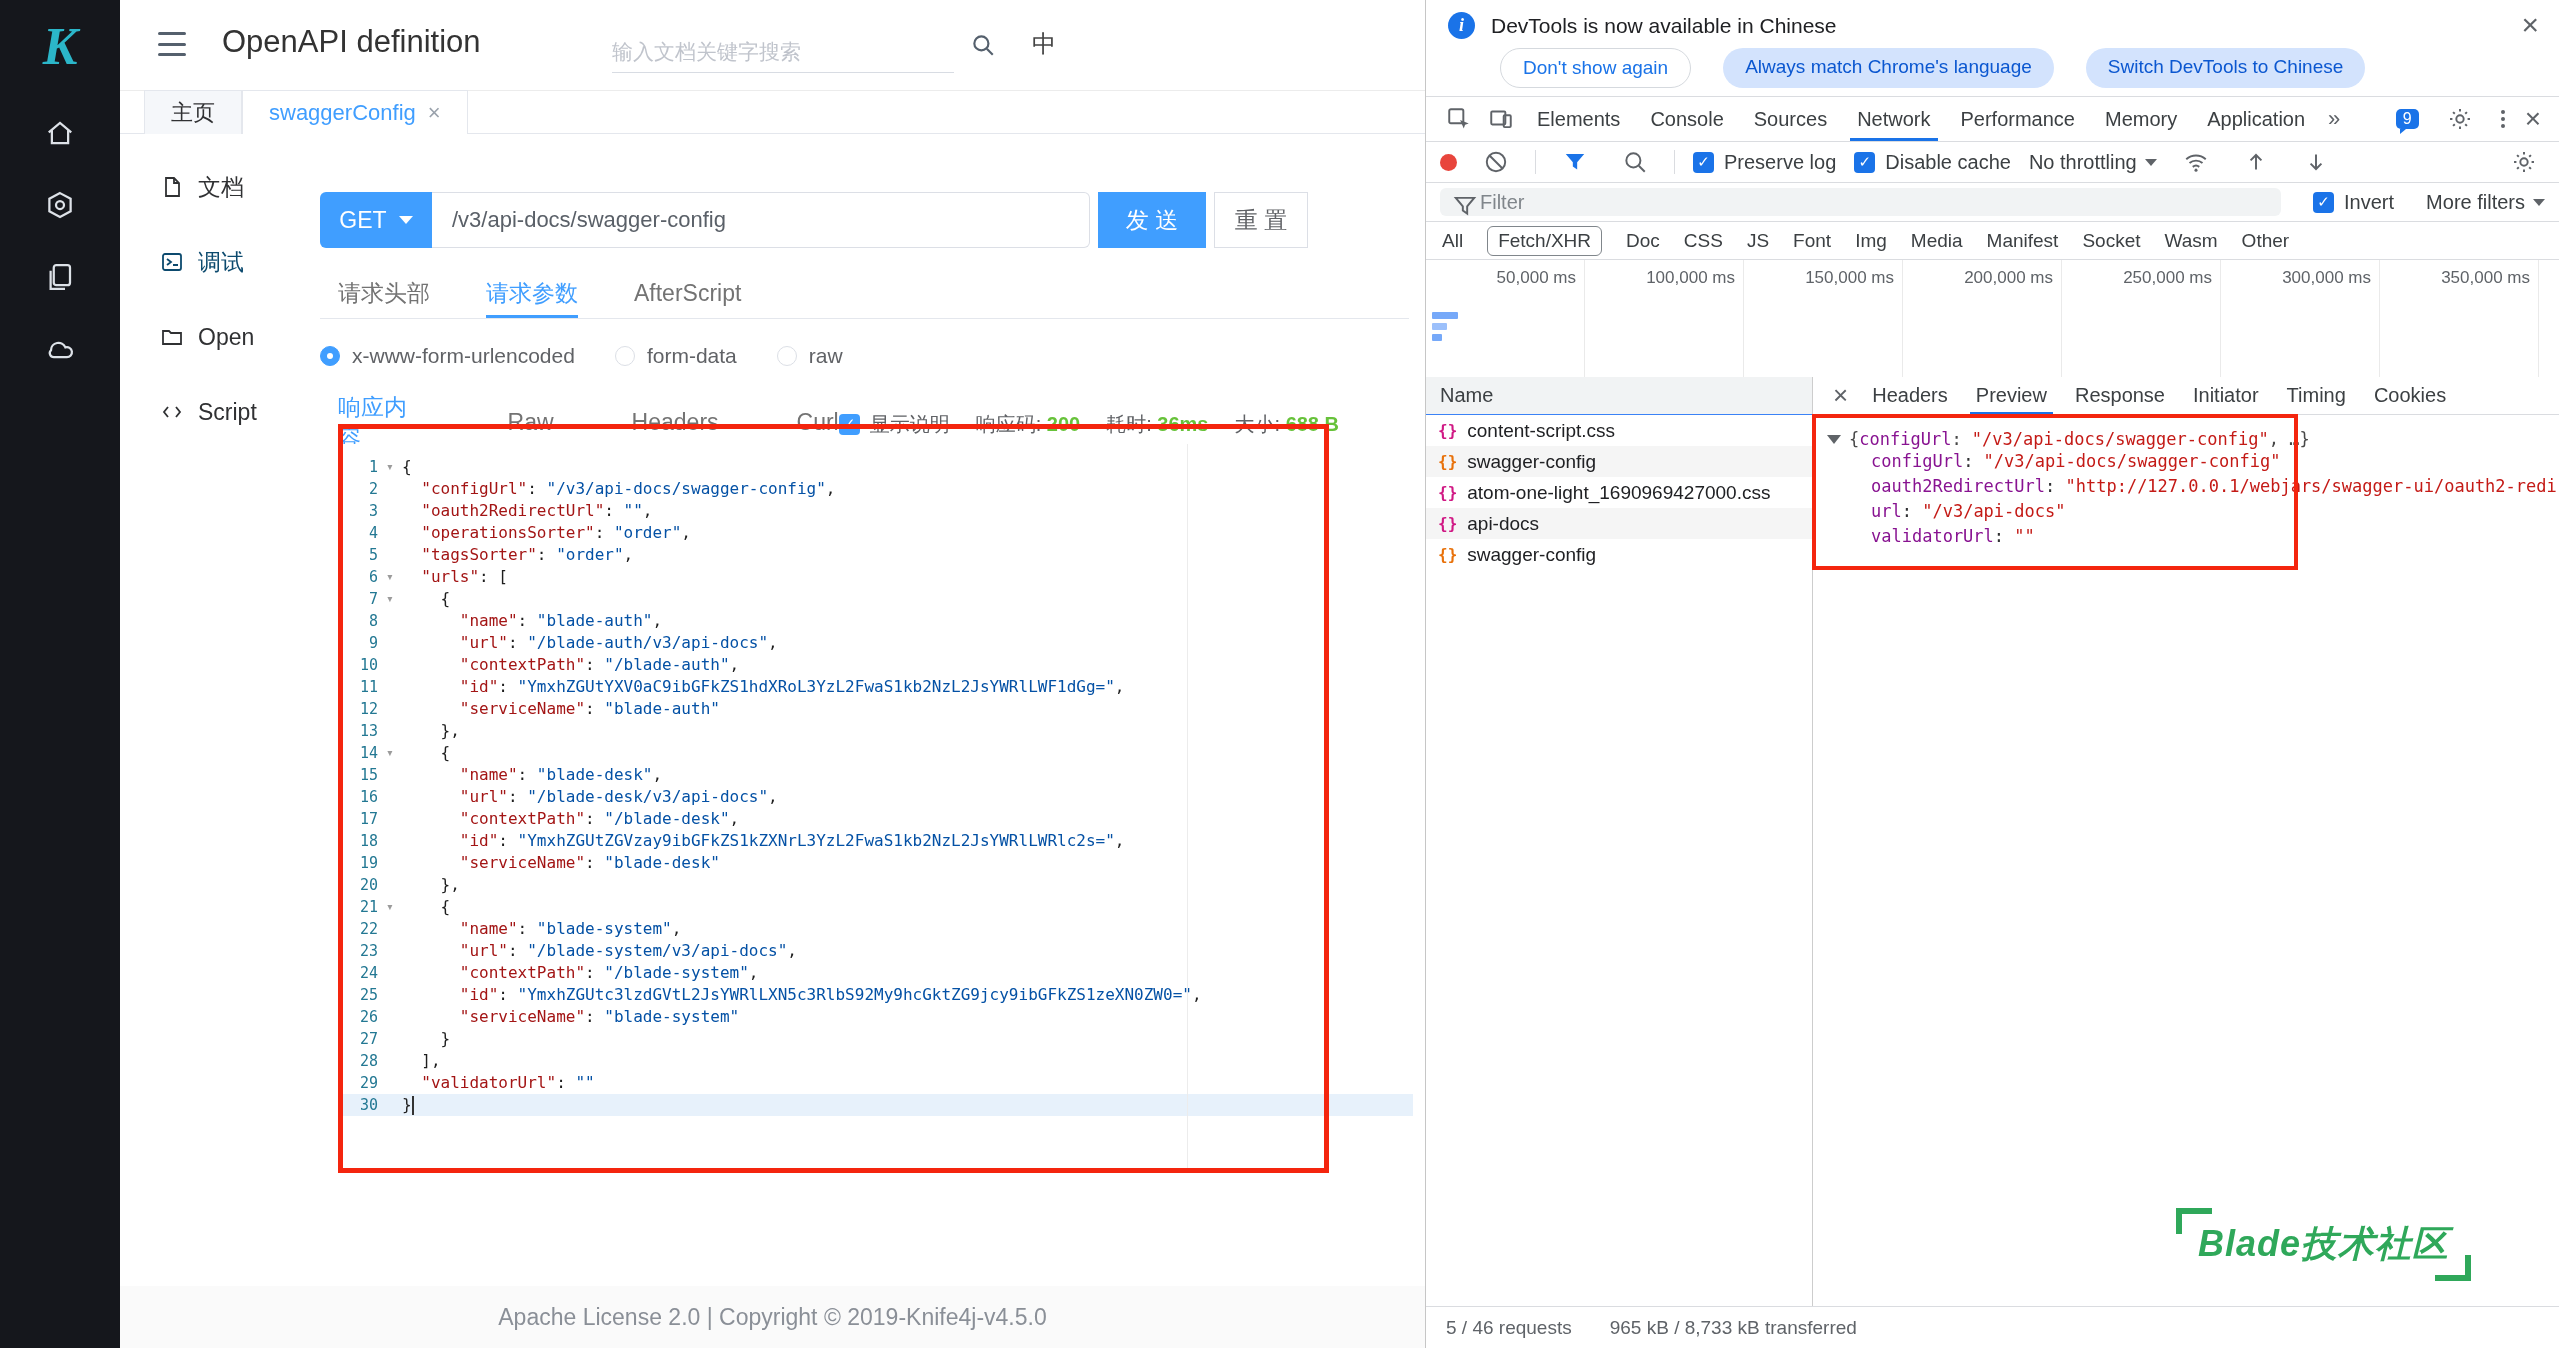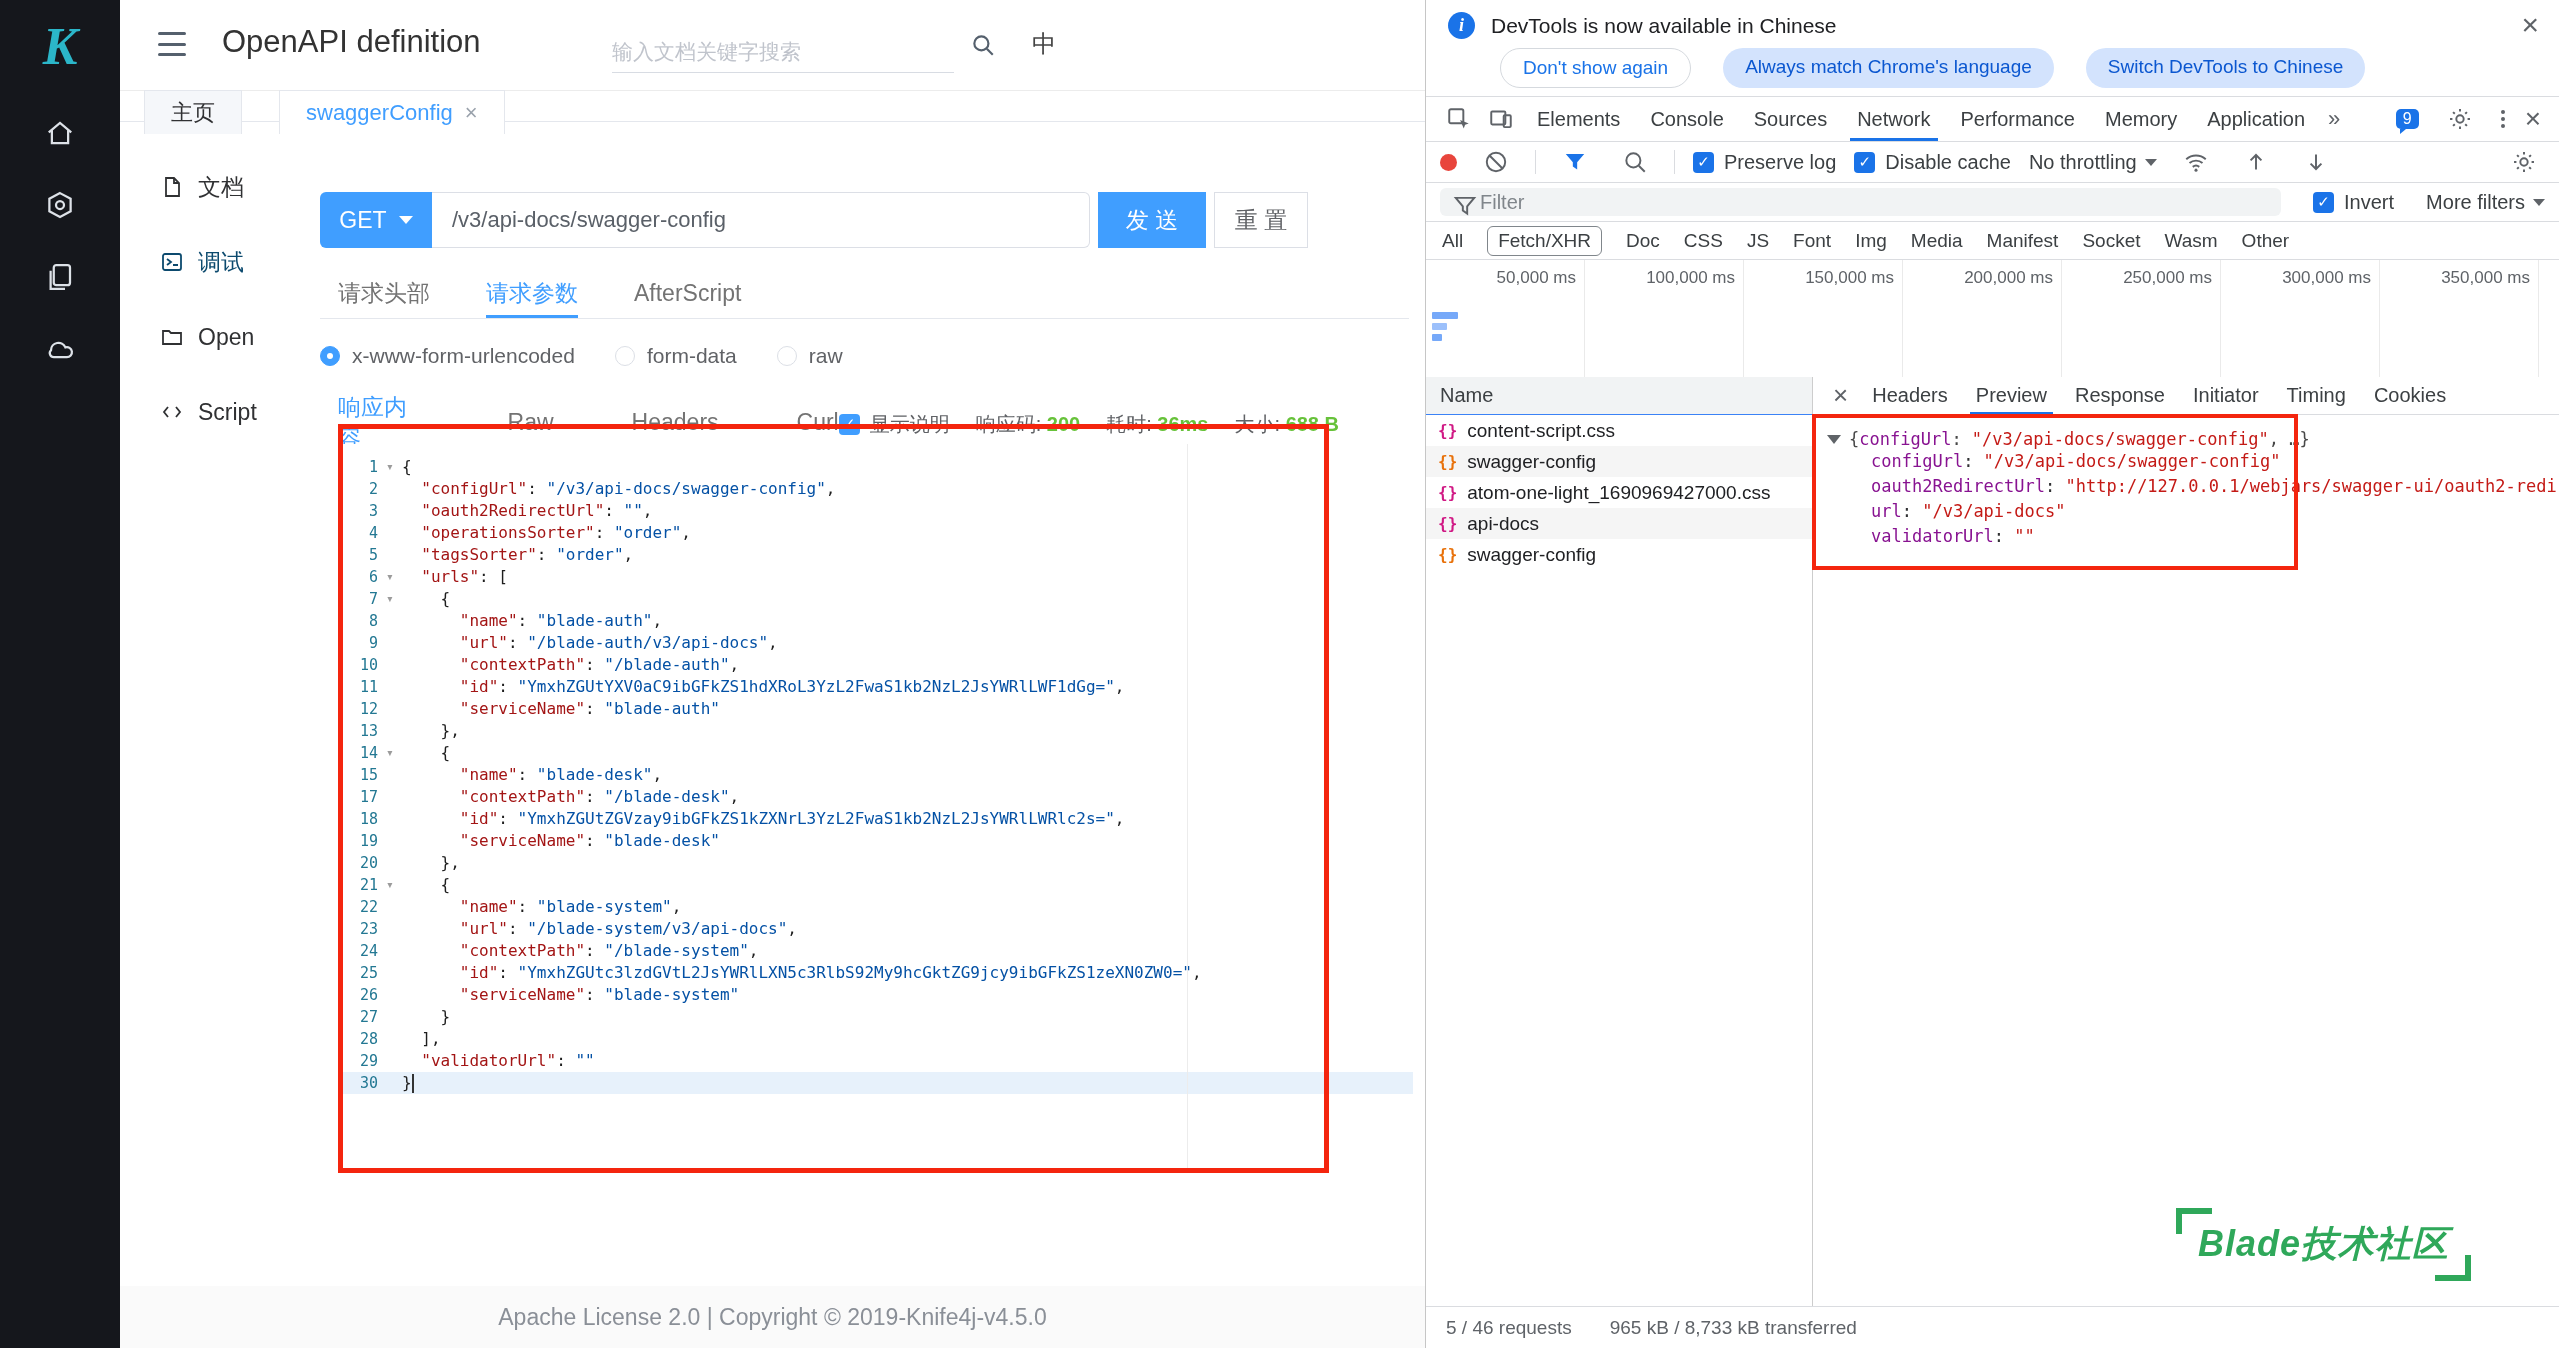--- a/index.html
+++ b/index.html
@@ -20,21 +20,21 @@
   .app-header{position:absolute;left:0;top:0;width:100%;height:90px;border-bottom:1px solid #ececec;}
   .hamburger{position:absolute;left:38px;top:32px;width:28px;height:24px;display:flex;flex-direction:column;justify-content:space-between;cursor:pointer;}
   .hamburger i{height:3px;background:#55606d;border-radius:2px;}
   .app-title{position:absolute;left:102px;top:24px;font-size:31px;color:#333;}
   .search-wrap{position:absolute;left:492px;top:24px;width:342px;height:42px;border-bottom:1px solid #d8dce3;display:flex;align-items:flex-end;padding-bottom:6px;}
   .search-placeholder{font-size:21px;color:#c0c4cc;}
   .hd-search-icon{position:absolute;left:850px;top:32px;width:26px;height:26px;color:#55606d;}
   .hd-search-icon svg,.icon24{width:100%;height:100%;stroke:currentColor;fill:none;stroke-width:2;}
   .lang-btn{position:absolute;left:912px;top:28px;font-size:24px;color:#444;cursor:pointer;}
 
-  .doc-tabs{position:absolute;left:0;top:90px;width:100%;height:32px;border-bottom:1px solid #e4e7ed;display:flex;padding-left:24px;box-sizing:border-box;gap:37px;}
+  .doc-tabs{position:absolute;left:0;top:90px;width:100%;height:44px;border-bottom:1px solid #e4e7ed;display:flex;padding-left:24px;box-sizing:border-box;}
   .doc-tab{height:43px;padding:0 26px;display:flex;align-items:center;gap:12px;font-size:22px;color:#303133;
            border:1px solid #e4e7ed;border-bottom:none;background:#f5f7fa;cursor:pointer;}
   .doc-tab.active{background:#fff;color:#409eff;}
   .doc-tab .tab-close{font-size:22px;color:#9aa2ac;}
 
   .inner-menu{position:absolute;left:0;top:158px;width:198px;}
   .menu-item{height:58px;margin-bottom:17px;display:flex;align-items:center;gap:14px;padding-left:40px;font-size:23px;color:#303133;cursor:pointer;}
   .menu-item svg{width:24px;height:24px;stroke:currentColor;fill:none;stroke-width:1.8;}
   .menu-item.active{color:#0c4a6e;}
 
@@ -314,20 +314,21 @@
           <div class="code-line"><span class="ln">6</span><span class="fold">▾</span><span class="code"><span class="tok-p">  </span><span class="tok-k">"urls"</span><span class="tok-p">: [</span></span></div>
           <div class="code-line"><span class="ln">7</span><span class="fold">▾</span><span class="code"><span class="tok-p">    {</span></span></div>
           <div class="code-line"><span class="ln">8</span><span class="fold"></span><span class="code"><span class="tok-p">      </span><span class="tok-k">"name"</span><span class="tok-p">: </span><span class="tok-v">"blade-auth"</span><span class="tok-p">,</span></span></div>
           <div class="code-line"><span class="ln">9</span><span class="fold"></span><span class="code"><span class="tok-p">      </span><span class="tok-k">"url"</span><span class="tok-p">: </span><span class="tok-v">"/blade-auth/v3/api-docs"</span><span class="tok-p">,</span></span></div>
           <div class="code-line"><span class="ln">10</span><span class="fold"></span><span class="code"><span class="tok-p">      </span><span class="tok-k">"contextPath"</span><span class="tok-p">: </span><span class="tok-v">"/blade-auth"</span><span class="tok-p">,</span></span></div>
           <div class="code-line"><span class="ln">11</span><span class="fold"></span><span class="code"><span class="tok-p">      </span><span class="tok-k">"id"</span><span class="tok-p">: </span><span class="tok-v">"YmxhZGUtYXV0aC9ibGFkZS1hdXRoL3YzL2FwaS1kb2NzL2JsYWRlLWF1dGg="</span><span class="tok-p">,</span></span></div>
           <div class="code-line"><span class="ln">12</span><span class="fold"></span><span class="code"><span class="tok-p">      </span><span class="tok-k">"serviceName"</span><span class="tok-p">: </span><span class="tok-v">"blade-auth"</span></span></div>
           <div class="code-line"><span class="ln">13</span><span class="fold"></span><span class="code"><span class="tok-p">    },</span></span></div>
           <div class="code-line"><span class="ln">14</span><span class="fold">▾</span><span class="code"><span class="tok-p">    {</span></span></div>
           <div class="code-line"><span class="ln">15</span><span class="fold"></span><span class="code"><span class="tok-p">      </span><span class="tok-k">"name"</span><span class="tok-p">: </span><span class="tok-v">"blade-desk"</span><span class="tok-p">,</span></span></div>
+          <div class="code-line"><span class="ln">16</span><span class="fold"></span><span class="code"><span class="tok-p">      </span><span class="tok-k">"url"</span><span class="tok-p">: </span><span class="tok-v">"/blade-desk/v3/api-docs"</span><span class="tok-p">,</span></span></div>
           <div class="code-line"><span class="ln">17</span><span class="fold"></span><span class="code"><span class="tok-p">      </span><span class="tok-k">"contextPath"</span><span class="tok-p">: </span><span class="tok-v">"/blade-desk"</span><span class="tok-p">,</span></span></div>
           <div class="code-line"><span class="ln">18</span><span class="fold"></span><span class="code"><span class="tok-p">      </span><span class="tok-k">"id"</span><span class="tok-p">: </span><span class="tok-v">"YmxhZGUtZGVzay9ibGFkZS1kZXNrL3YzL2FwaS1kb2NzL2JsYWRlLWRlc2s="</span><span class="tok-p">,</span></span></div>
           <div class="code-line"><span class="ln">19</span><span class="fold"></span><span class="code"><span class="tok-p">      </span><span class="tok-k">"serviceName"</span><span class="tok-p">: </span><span class="tok-v">"blade-desk"</span></span></div>
           <div class="code-line"><span class="ln">20</span><span class="fold"></span><span class="code"><span class="tok-p">    },</span></span></div>
           <div class="code-line"><span class="ln">21</span><span class="fold">▾</span><span class="code"><span class="tok-p">    {</span></span></div>
           <div class="code-line"><span class="ln">22</span><span class="fold"></span><span class="code"><span class="tok-p">      </span><span class="tok-k">"name"</span><span class="tok-p">: </span><span class="tok-v">"blade-system"</span><span class="tok-p">,</span></span></div>
           <div class="code-line"><span class="ln">23</span><span class="fold"></span><span class="code"><span class="tok-p">      </span><span class="tok-k">"url"</span><span class="tok-p">: </span><span class="tok-v">"/blade-system/v3/api-docs"</span><span class="tok-p">,</span></span></div>
           <div class="code-line"><span class="ln">24</span><span class="fold"></span><span class="code"><span class="tok-p">      </span><span class="tok-k">"contextPath"</span><span class="tok-p">: </span><span class="tok-v">"/blade-system"</span><span class="tok-p">,</span></span></div>
           <div class="code-line"><span class="ln">25</span><span class="fold"></span><span class="code"><span class="tok-p">      </span><span class="tok-k">"id"</span><span class="tok-p">: </span><span class="tok-v">"YmxhZGUtc3lzdGVtL2JsYWRlLXN5c3RlbS92My9hcGktZG9jcy9ibGFkZS1zeXN0ZW0="</span><span class="tok-p">,</span></span></div>
           <div class="code-line"><span class="ln">26</span><span class="fold"></span><span class="code"><span class="tok-p">      </span><span class="tok-k">"serviceName"</span><span class="tok-p">: </span><span class="tok-v">"blade-system"</span></span></div>

